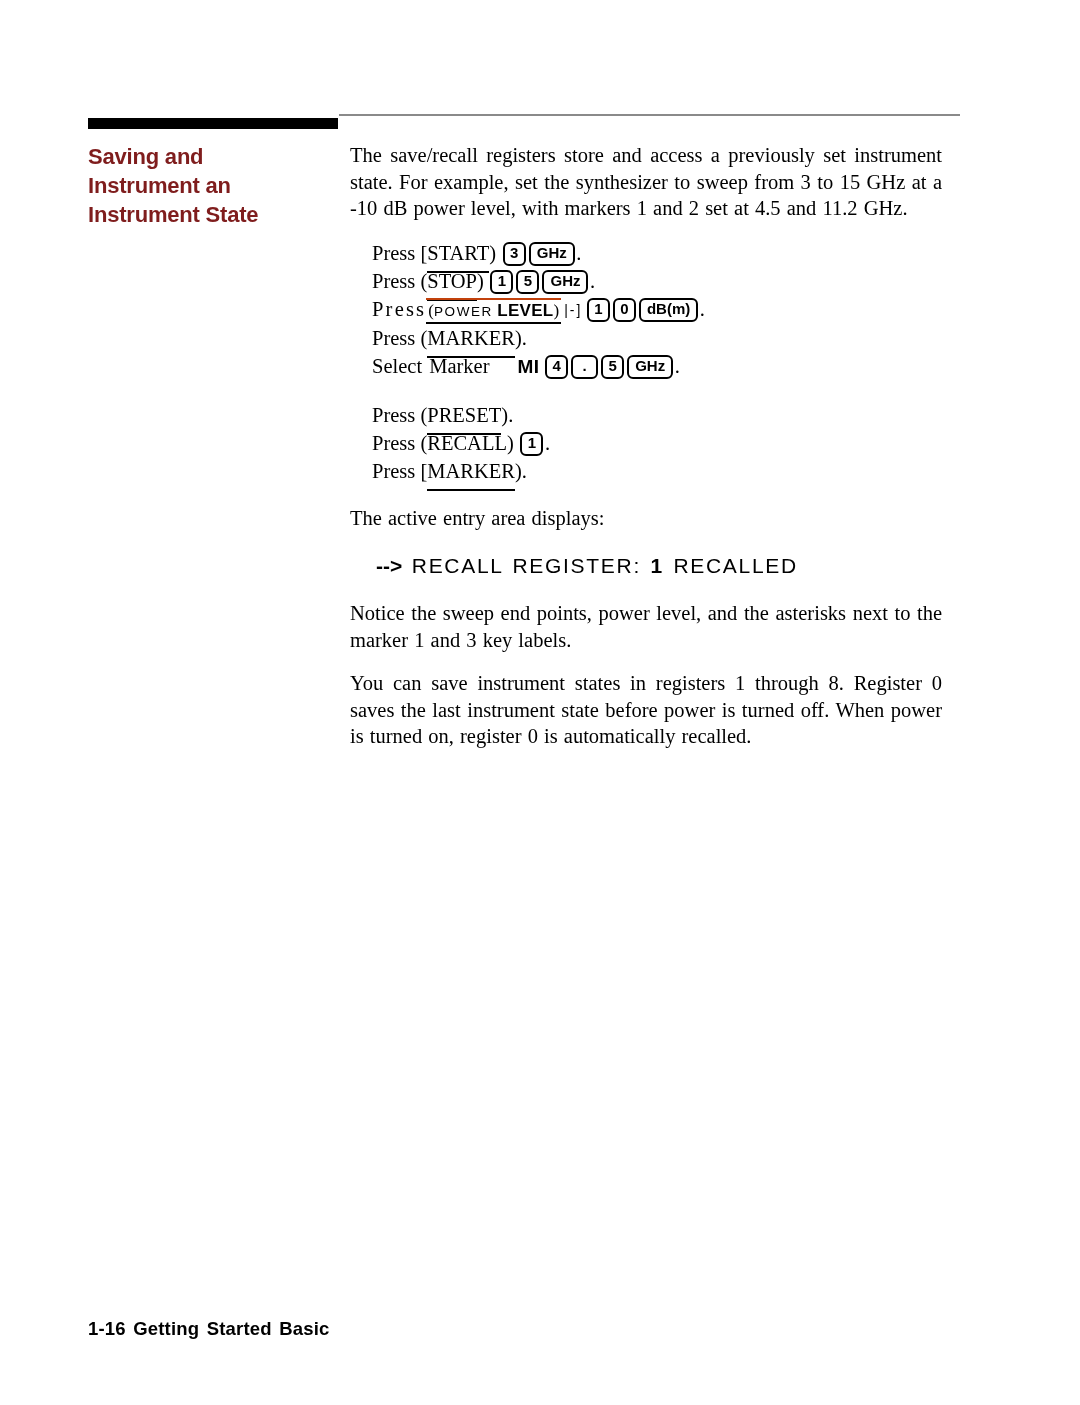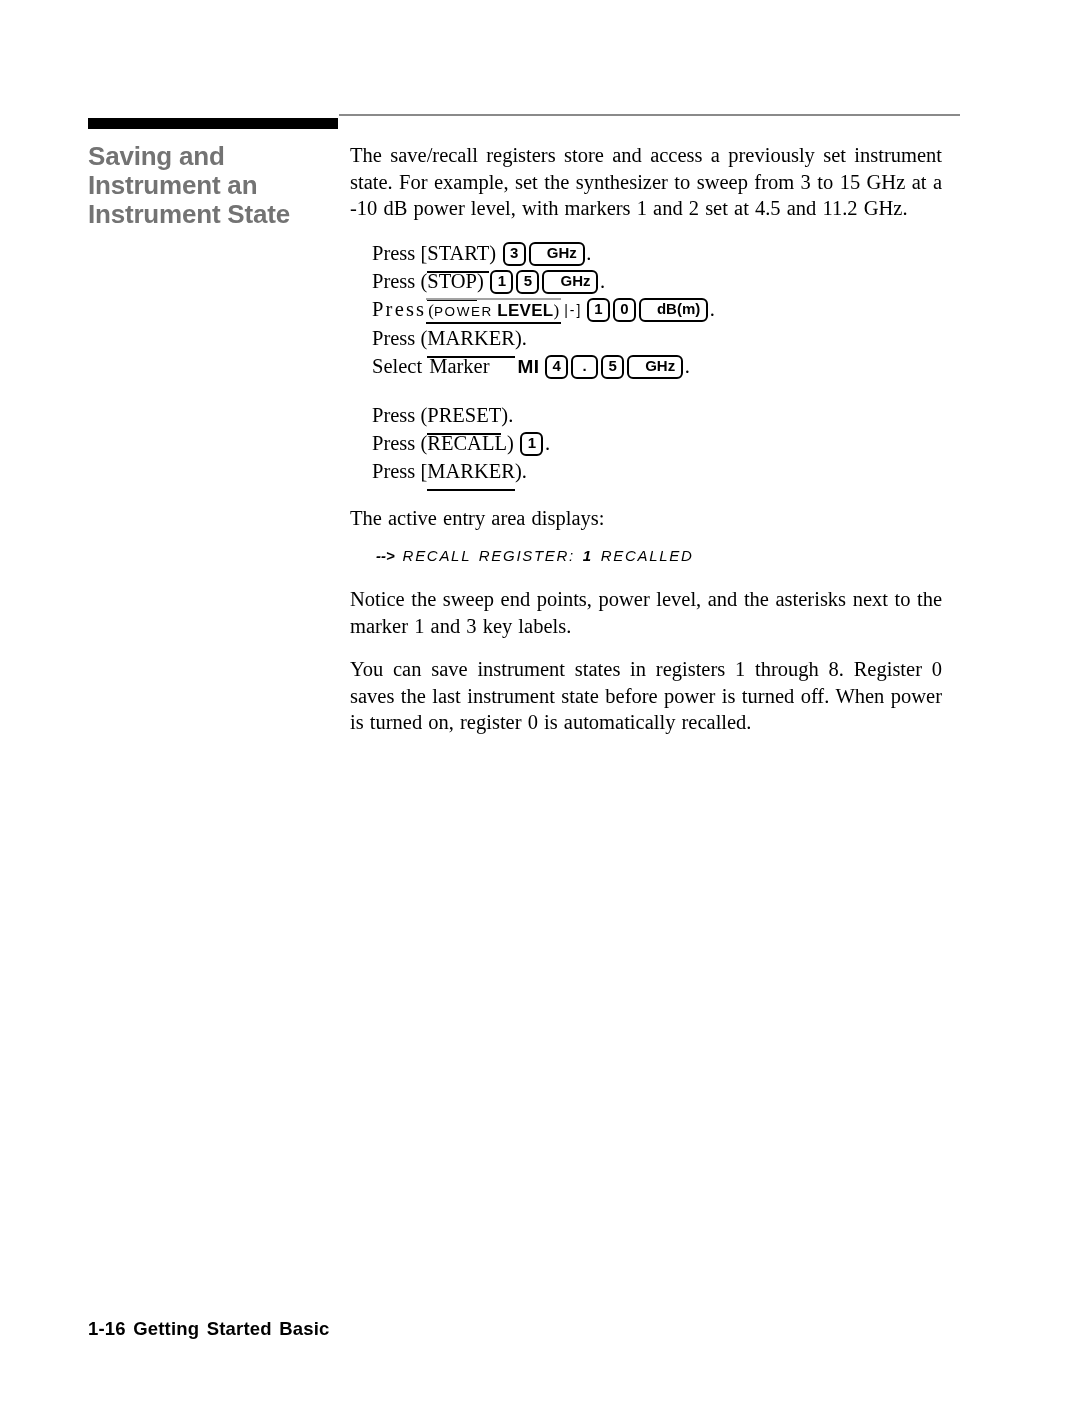--- a/index.html
+++ b/index.html
@@ -42,45 +42,45 @@
   }
 
   
   .side-heading {
     position: absolute;
     left: 88px;
     top: 142px;
     width: 250px;
     font-family: "Liberation Sans", "DejaVu Sans", sans-serif;
     font-weight: bold;
-    font-size: 26px;
+    font-size: 22px;
     line-height: 29px;
     letter-spacing: -0.2px;
-    color: #737373;
+    color: #7f1d1d;
   }
   .side-heading .hl { display: block; white-space: pre; }
 
   
   .body-col {
     position: absolute;
     left: 350px;
     top: 142px;
     width: 592px;
   }
 
   p.para {
     margin: 0 0 17px 0;
     font-size: 20.5px;
     line-height: 26.5px;
     text-align: justify;
     text-justify: inter-word;
     word-spacing: 1px;
   }
   p.para.tight { margin-bottom: 14px; }
-  p.para.nospace { margin-bottom: 8px; }
+  p.para.nospace { margin-bottom: 15px; }
 
   
   .steps {
     margin: 0 0 0 0;
     padding: 0;
     list-style: none;
   }
   .step {
     margin: 0 0 0 22px;
     font-size: 20.5px;
@@ -94,21 +94,21 @@
   
   .hardkey {
     display: inline;
     border-bottom: 2.5px solid #000;
     padding-bottom: 7px;
   }
 
   
   .softkey {
     display: inline-block;
-    border-top: 2px solid #a3a3a3;
+    border-top: 2px solid #c2410c;
     border-bottom: 2.5px solid #000;
     padding: 0 2px;
     vertical-align: baseline;
     line-height: 21px;
     font-size: 17px;
     text-align: center;
   }
   .softkey .small-caps {
     font-size: 13.5px;
     letter-spacing: 1.6px;
@@ -134,21 +134,21 @@
     margin: 0 1.5px;
     vertical-align: 1.5px;
     background: #fff;
     min-width: 9px;
     text-align: center;
   }
   .keycap.dot {
     padding-left: 7px;
     padding-right: 7px;
   }
-  .keycap.wide { padding-left: 16px; padding-right: 6px; }
+  .keycap.wide { padding-left: 6px; padding-right: 6px; }
   .keycap.inline-sm {
     font-size: 14px;
     padding: 1px 4px 2px 4px;
     vertical-align: 1px;
   }
 
   
   .minus-tok {
     font-family: "Liberation Sans", "DejaVu Sans", sans-serif;
     font-size: 14px;
@@ -163,25 +163,24 @@
     font-size: 19px;
     letter-spacing: 0.5px;
     margin: 0 4px 0 2px;
     padding-left: 26px;
   }
 
   
   .readout {
     margin: 0 0 22px 26px;
     font-family: "Liberation Sans", "DejaVu Sans", sans-serif;
-    font-size: 15px;
+    font-size: 21px;
     letter-spacing: 1.7px;
     word-spacing: 2px;
     white-space: pre;
-    font-style: italic;
   }
   .readout .arrow {
     font-weight: bold;
     letter-spacing: 0px;
   }
   .readout .one { font-weight: bold; }
 
   .gap-sm { height: 8px; }
   .gap-md { height: 20px; }
 

